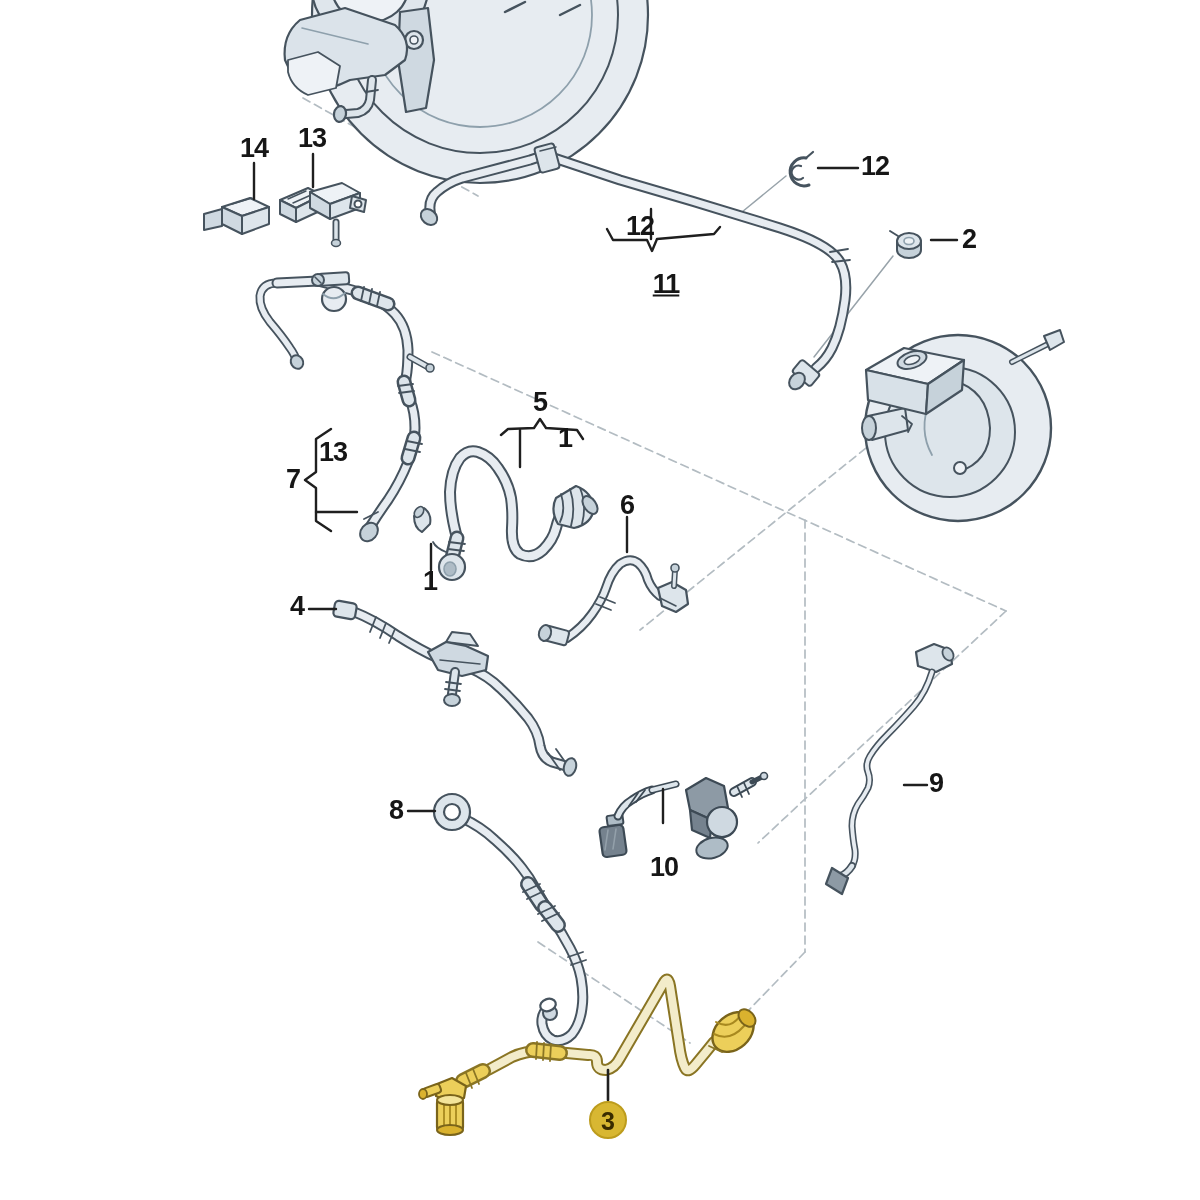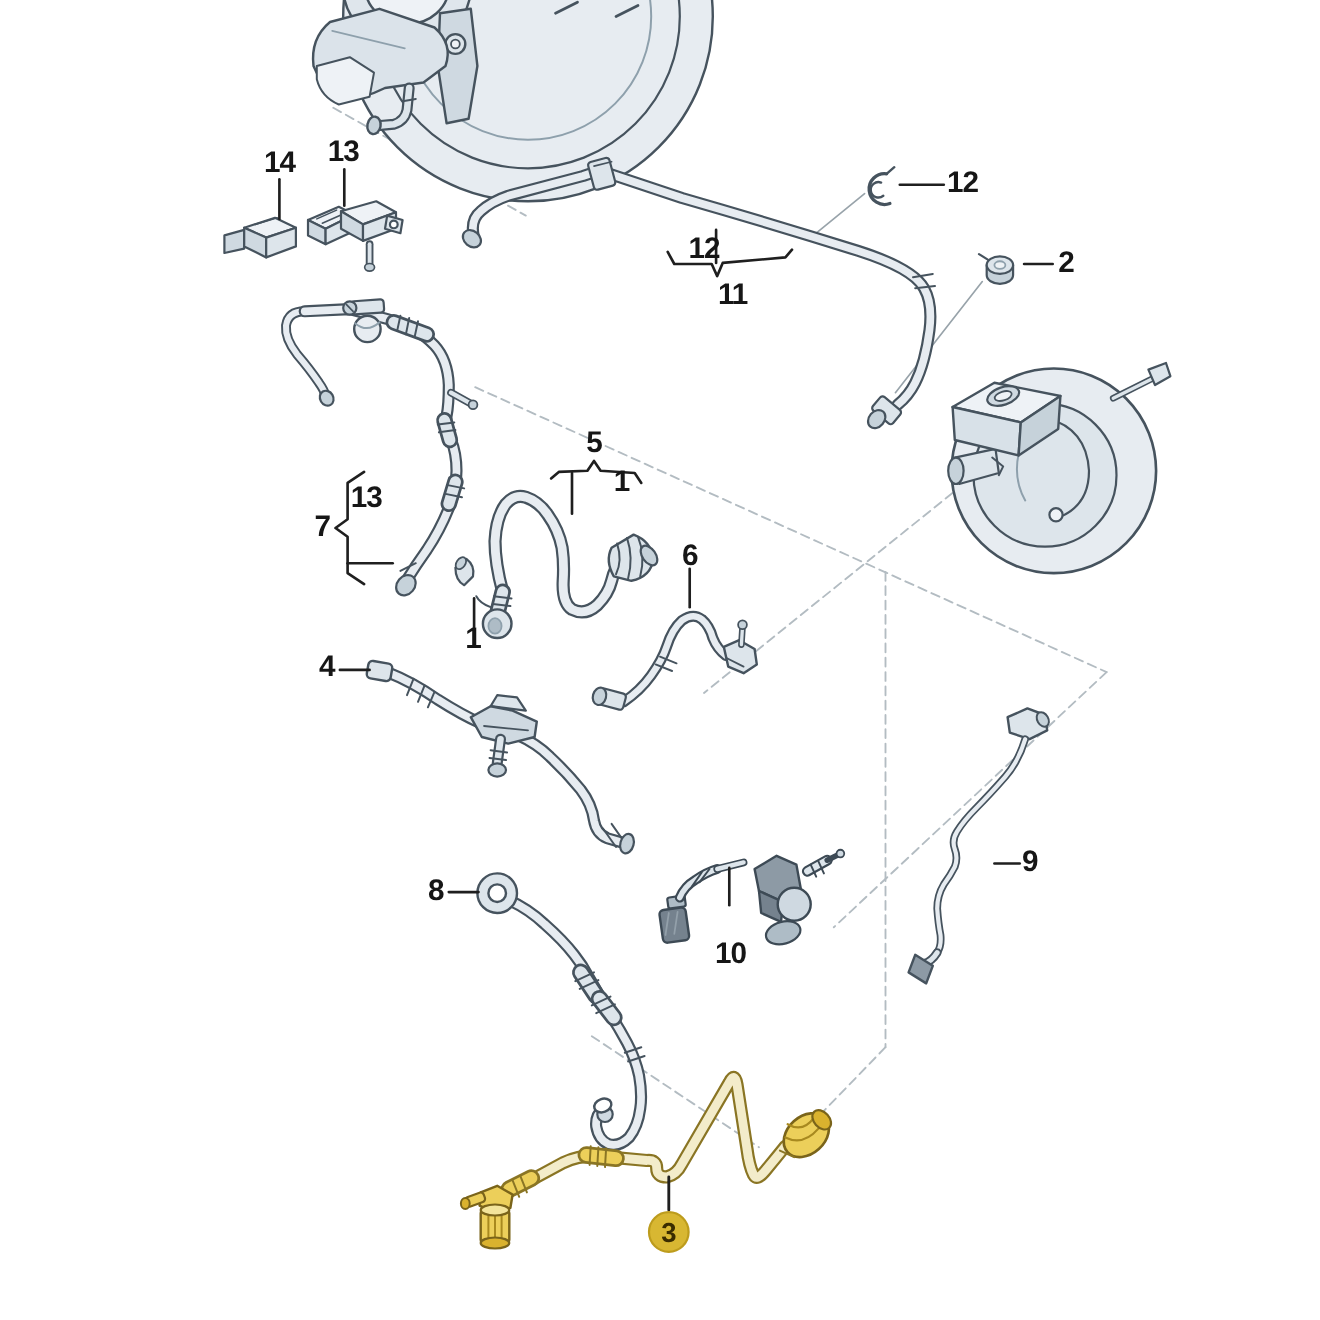--- a/index.html
+++ b/index.html
@@ -303,21 +303,21 @@
     <path d="M608,1070 L608,1100" stroke-width="2.6"></path>
   </g>
 </svg>
 
 <div>
       <div class="callout" style="left: 254px; top: 148px;">14</div>
       <div class="callout" style="left: 312px; top: 138px;">13</div>
       <div class="callout" style="left: 875px; top: 166px;">12</div>
       <div class="callout" style="left: 969px; top: 239px;">2</div>
       <div class="callout" style="left: 640px; top: 226px;">12</div>
-      <div class="callout" style="left: 666px; top: 268px;">11</div>
+      <div class="callout" style="left: 666px; top: 284px; text-decoration: underline;">11</div>
       <div class="callout" style="left: 540px; top: 402px;">5</div>
       <div class="callout" style="left: 565px; top: 438px;">1</div>
       <div class="callout" style="left: 333px; top: 452px;">13</div>
       <div class="callout" style="left: 293px; top: 479px;">7</div>
       <div class="callout" style="left: 627px; top: 505px;">6</div>
       <div class="callout" style="left: 297px; top: 606px;">4</div>
       <div class="callout" style="left: 430px; top: 581px;">1</div>
       <div class="callout" style="left: 396px; top: 810px;">8</div>
       <div class="callout" style="left: 664px; top: 867px;">10</div>
       <div class="callout" style="left: 936px; top: 783px;">9</div>

